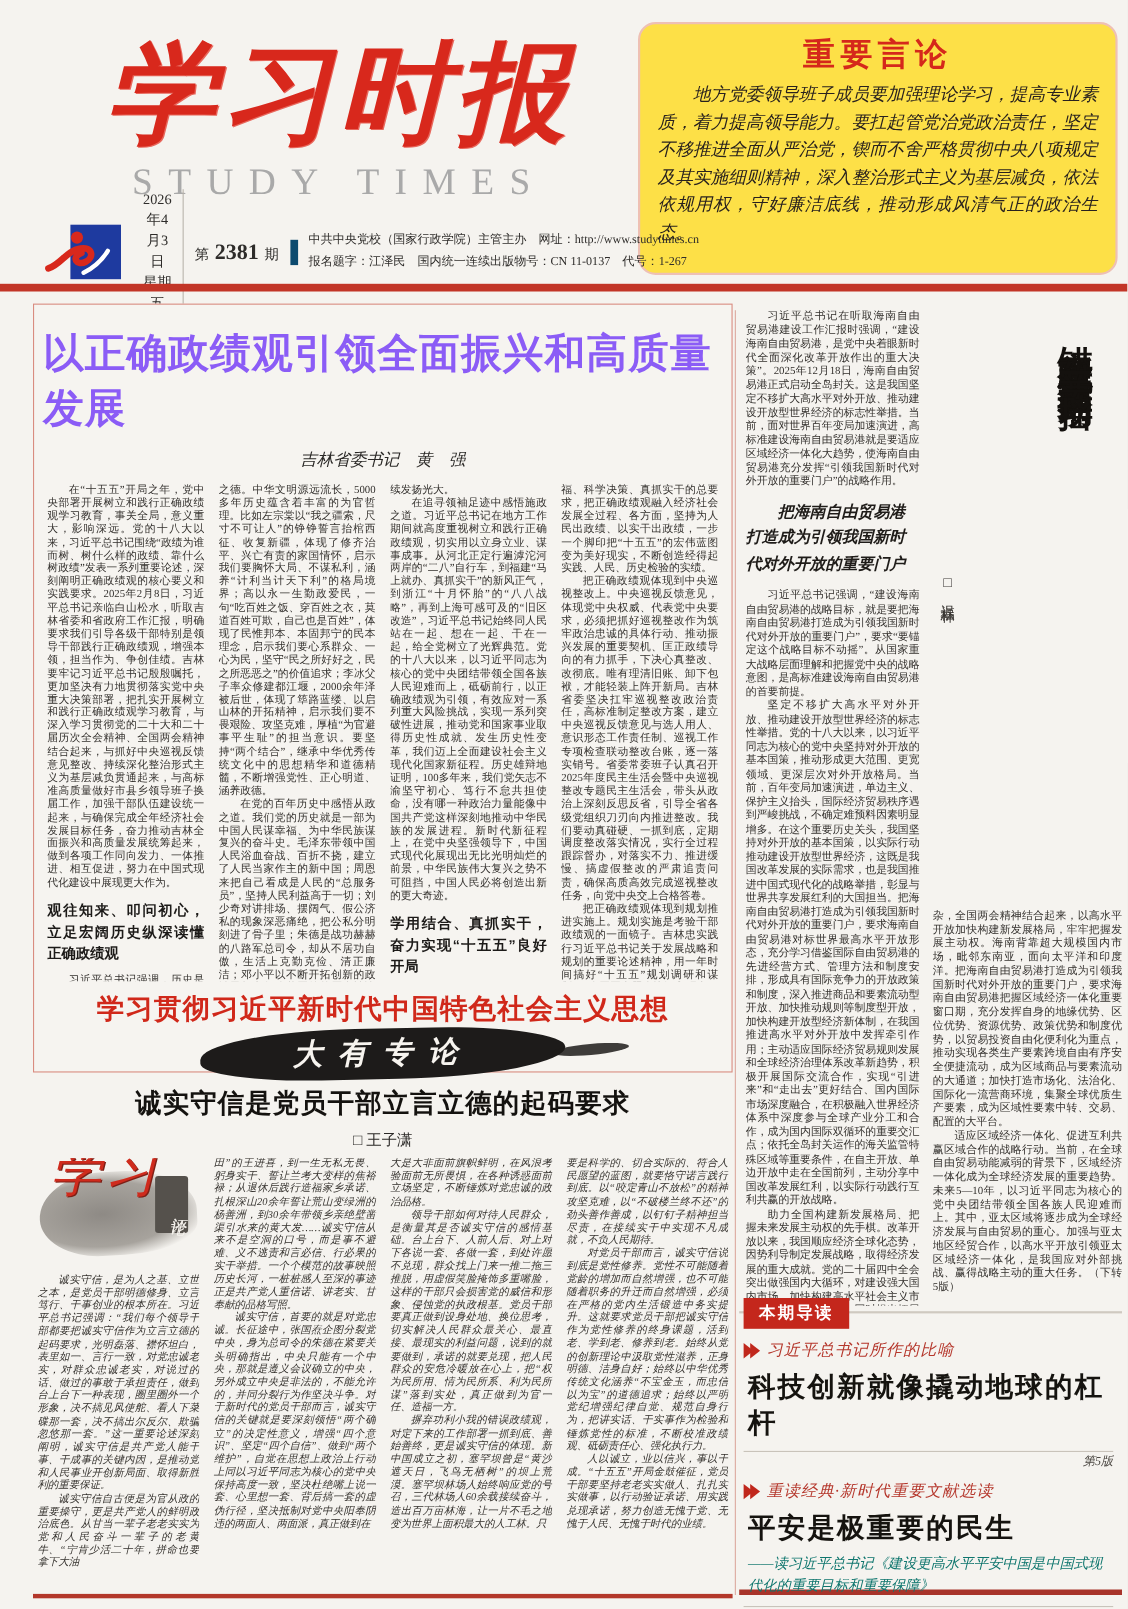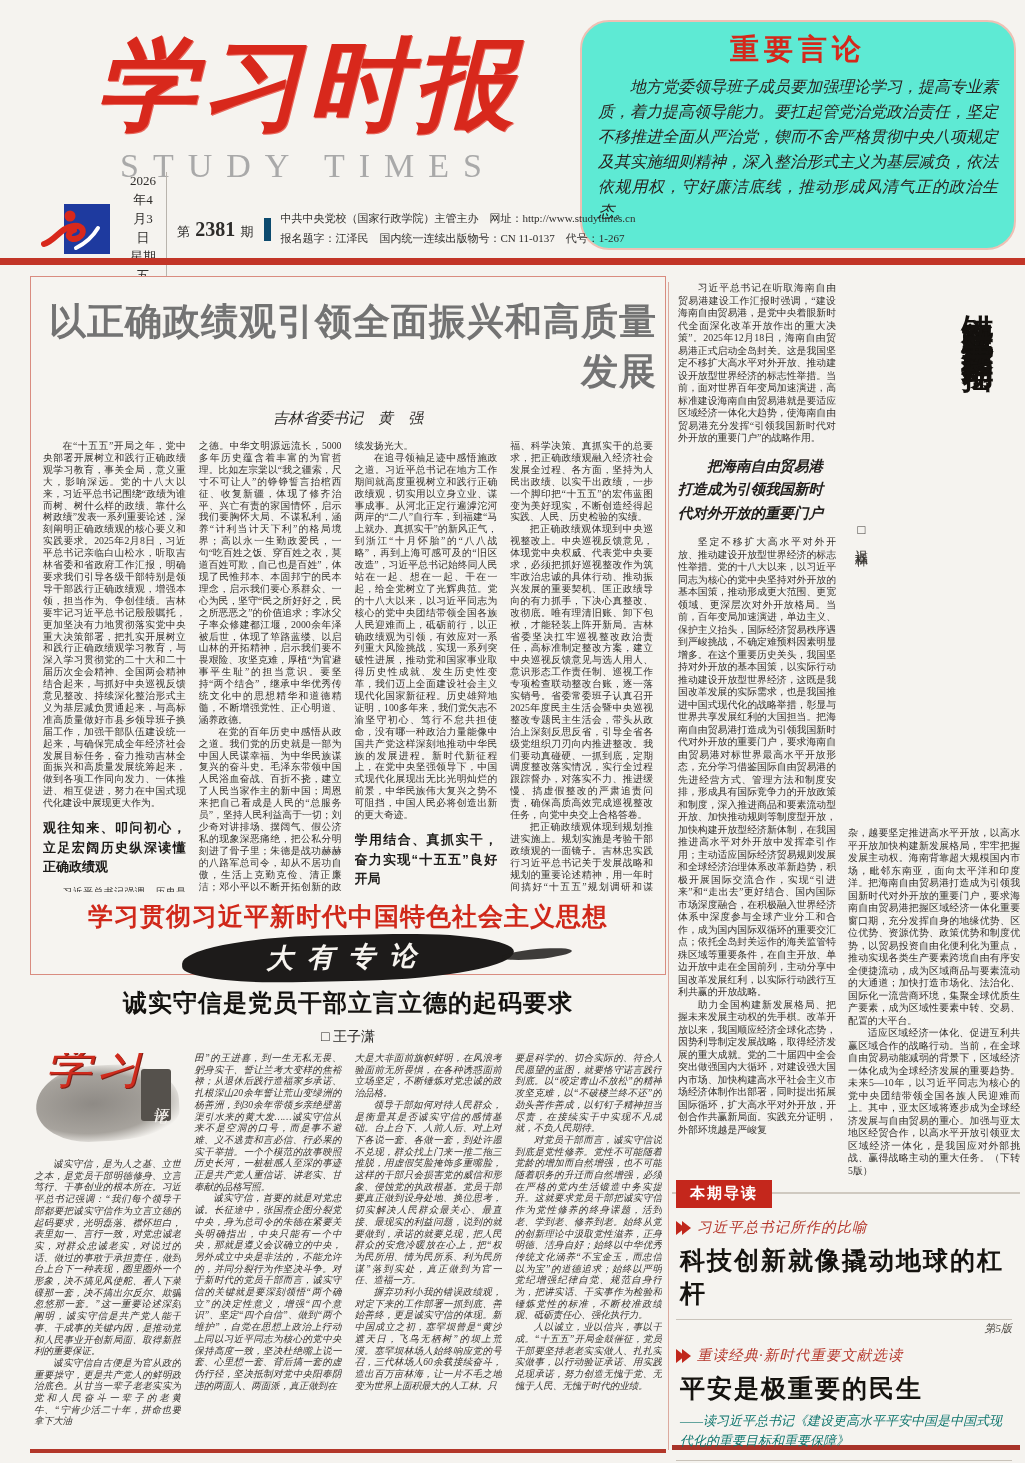--- a/index.html
+++ b/index.html
@@ -9,28 +9,28 @@
   
   .masthead{position:absolute;left:78px;top:18px;width:460px;text-align:center;}
   .masthead-title{font-size:100px;line-height:1.35;font-weight:bold;font-style:italic;color:#d8281c;letter-spacing:6px;white-space:nowrap;text-shadow:1px 1px 0 #e8675c;}
   .masthead-sub{font-size:34px;color:#a9a9a9;letter-spacing:14px;margin-top:-6px;font-weight:normal;}
   .dateline{position:absolute;left:40px;top:203px;width:535px;height:52px;display:flex;align-items:center;}
   .logo-box{width:70px;height:50px;position:relative;flex:0 0 auto;margin-right:10px;}
   .date-block{text-align:center;font-size:13px;line-height:1.45;padding:0 10px;border-right:1px solid #b9b4ad;}
   .issue-block{font-size:13px;padding:0 10px;border-right:7px solid #0c4a6e;white-space:nowrap;}
   .issue-no{font-size:20px;font-weight:bold;padding:0 2px;}
   .pubinfo{font-size:11px;line-height:1.8;padding-left:10px;white-space:nowrap;}
-  .remarks-box{position:absolute;left:580px;top:20px;width:436px;height:230px;border:2px solid #eec0b4;border-radius:29px;background:#5eead4;padding:6px 16px;box-sizing:border-box;}
+  .remarks-box{position:absolute;left:580px;top:20px;width:436px;height:230px;border:2px solid #eec0b4;border-radius:16px;background:#fde047;padding:6px 16px;box-sizing:border-box;}
   .remarks-title{text-align:center;color:#d5281b;font-size:29px;font-weight:bold;letter-spacing:5px;margin:2px 0 4px;}
   .remarks-body{font-size:16px;line-height:25px;text-align:justify;font-style:italic;color:#28211e;text-indent:2em;margin:0;}
   .red-bar{position:absolute;top:258px;left:0;width:1025px;height:7px;background:#c23527;}
 
   
   .lead-box{position:absolute;left:30px;top:276px;width:636px;height:699px;border:1px solid #d98c80;box-sizing:border-box;background:#f6f4f0;}
-  .lead-headline{font-size:37px;font-weight:bold;text-align:right;color:#737373;margin:20px 8px 0;letter-spacing:1px;}
+  .lead-headline{font-size:37px;font-weight:bold;text-align:left;color:#8b5cf6;margin:20px 8px 0;letter-spacing:1px;}
   .lead-byline{text-align:center;font-size:15px;font-style:italic;margin-top:12px;color:#2a2826;}
   .lead-cols{display:flex;gap:13px;padding:12px 12px 0;height:452px;overflow:hidden;}
   .col{flex:1;font-size:9.8px;line-height:11.9px;text-align:justify;color:#33302d;overflow:hidden;}
   p.t{margin:0;text-indent:2em;}
   p.t.ni{text-indent:0;}
   .sub-hei{font-family:"Liberation Sans","DejaVu Sans",sans-serif;font-weight:bold;font-size:13px;line-height:1.5;margin:9px 0;color:#1c1a18;text-indent:0;}
   .banner-line{color:#d0281a;font-size:25px;font-weight:bold;text-align:center;letter-spacing:1px;margin-top:8px;}
   .stamp-wrap{display:flex;justify-content:center;margin-top:2px;}
   .stamp{position:relative;min-width:280px;height:46px;background:#1d1b1a;border-radius:54% 46% 58% 42% / 70% 55% 72% 48%;transform:rotate(-1.2deg);color:#f7f4ef;text-align:center;font-size:27px;font-style:italic;font-weight:bold;line-height:44px;letter-spacing:14px;padding:0 26px;}
   .stamp::after{content:"";position:absolute;right:-58px;top:18px;width:70px;height:10px;background:#1d1b1a;border-radius:50%;transform:rotate(-4deg);opacity:.85;}
@@ -171,30 +171,31 @@
       </div>
     </div>
   </div>
 
   <div class="v-sep"></div>
 
   <div class="right-section">
     <div class="ra-left">
       <p class="t">习近平总书记在听取海南自由贸易港建设工作汇报时强调，“建设海南自由贸易港，是党中央着眼新时代全面深化改革开放作出的重大决策”。2025年12月18日，海南自由贸易港正式启动全岛封关。这是我国坚定不移扩大高水平对外开放、推动建设开放型世界经济的标志性举措。当前，面对世界百年变局加速演进，高标准建设海南自由贸易港就是要适应区域经济一体化大趋势，使海南自由贸易港充分发挥“引领我国新时代对外开放的重要门户”的战略作用。</p>
       <p class="ra-sub">把海南自由贸易港打造成为引领我国新时代对外开放的重要门户</p>
+      <p class="t">习近平总书记强调，“建设海南自由贸易港的战略目标，就是要把海南自由贸易港打造成为引领我国新时代对外开放的重要门户”，要求“要锚定这个战略目标不动摇”。从国家重大战略层面理解和把握党中央的战略意图，是高标准建设海南自由贸易港的首要前提。</p>
       <p class="t">坚定不移扩大高水平对外开放、推动建设开放型世界经济的标志性举措。党的十八大以来，以习近平同志为核心的党中央坚持对外开放的基本国策，推动形成更大范围、更宽领域、更深层次对外开放格局。当前，百年变局加速演进，单边主义、保护主义抬头，国际经济贸易秩序遇到严峻挑战，不确定难预料因素明显增多。在这个重要历史关头，我国坚持对外开放的基本国策，以实际行动推动建设开放型世界经济，这既是我国改革发展的实际需求，也是我国推进中国式现代化的战略举措，彰显与世界共享发展红利的大国担当。把海南自由贸易港打造成为引领我国新时代对外开放的重要门户，要求海南自由贸易港对标世界最高水平开放形态，充分学习借鉴国际自由贸易港的先进经营方式、管理方法和制度安排，形成具有国际竞争力的开放政策和制度，深入推进商品和要素流动型开放、加快推动规则等制度型开放，加快构建开放型经济新体制，在我国推进高水平对外开放中发挥牵引作用；主动适应国际经济贸易规则发展和全球经济治理体系改革新趋势，积极开展国际交流合作，实现“引进来”和“走出去”更好结合、国内国际市场深度融合，在积极融入世界经济体系中深度参与全球产业分工和合作，成为国内国际双循环的重要交汇点；依托全岛封关运作的海关监管特殊区域等重要条件，在自主开放、单边开放中走在全国前列，主动分享中国改革发展红利，以实际行动践行互利共赢的开放战略。</p>
       <p class="t">助力全国构建新发展格局、把握未来发展主动权的先手棋。改革开放以来，我国顺应经济全球化态势，因势利导制定发展战略，取得经济发展的重大成就。党的二十届四中全会突出做强国内大循环，对建设强大国内市场、加快构建高水平社会主义市场经济体制作出部署，同时提出拓展国际循环，扩大高水平对外开放，开创合作共赢新局面。实践充分证明，外部环境越是严峻复</p>
     </div>
     <div class="ra-right">
       <div class="ra-headblock">
         <div class="v-headline">锚定新时代对外开放重要门户不动摇</div>
         <div class="v-author">□迟福林</div>
       </div>
       <div class="ra-btext">
-        <p class="t ni">杂，越要坚定推进高水平开放，以高水平开放加快构建新发展格局，牢牢把握发展主动权。海南背靠超大规模国内市场，毗邻东南亚，面向太平洋和印度洋。把海南自由贸易港打造成为引领我国新时代对外开放的重要门户，要求海南自由贸易港把握区域经济一体化重要窗口期，充分发挥自身的地缘优势、区位优势、资源优势、政策优势和制度优势，以贸易投资自由化便利化为重点，推动实现各类生产要素跨境自由有序安全便捷流动，成为区域商品与要素流动的大通道；加快打造市场化、法治化、国际化一流营商环境，集聚全球优质生产要素，成为区域性要素中转、交易、配置的大平台。</p>
+        <p class="t ni">杂，全国两会精神结合起来，以高水平开放加快构建新发展格局，牢牢把握发展主动权。海南背靠超大规模国内市场，毗邻东南亚，面向太平洋和印度洋。把海南自由贸易港打造成为引领我国新时代对外开放的重要门户，要求海南自由贸易港把握区域经济一体化重要窗口期，充分发挥自身的地缘优势、区位优势、资源优势、政策优势和制度优势，以贸易投资自由化便利化为重点，推动实现各类生产要素跨境自由有序安全便捷流动，成为区域商品与要素流动的大通道；加快打造市场化、法治化、国际化一流营商环境，集聚全球优质生产要素，成为区域性要素中转、交易、配置的大平台。</p>
         <p class="t">适应区域经济一体化、促进互利共赢区域合作的战略行动。当前，在全球自由贸易动能减弱的背景下，区域经济一体化成为全球经济发展的重要趋势。未来5—10年，以习近平同志为核心的党中央团结带领全国各族人民迎难而上。其中，亚太区域将逐步成为全球经济发展与自由贸易的重心。加强与亚太地区经贸合作，以高水平开放引领亚太区域经济一体化，是我国应对外部挑战、赢得战略主动的重大任务。（下转5版）</p>
       </div>
     </div>
   </div>
 
   <div class="digest-box">
     <div class="digest-tab">本期导读</div>
 
     <div class="d-item">
       <div class="d-kicker">

